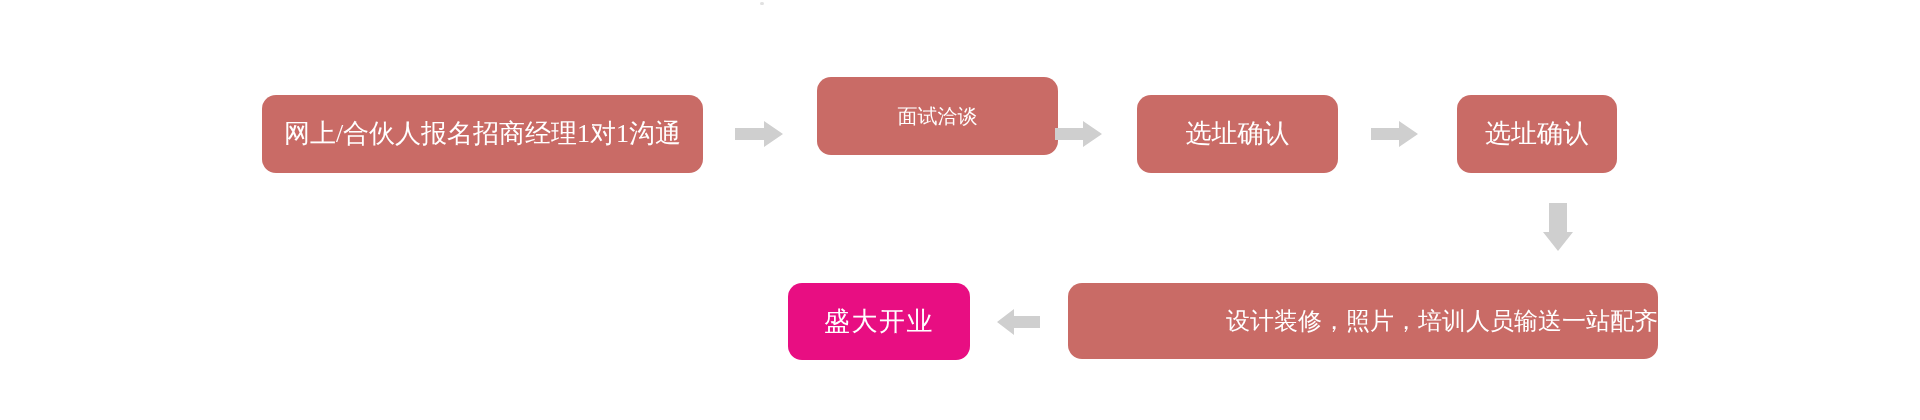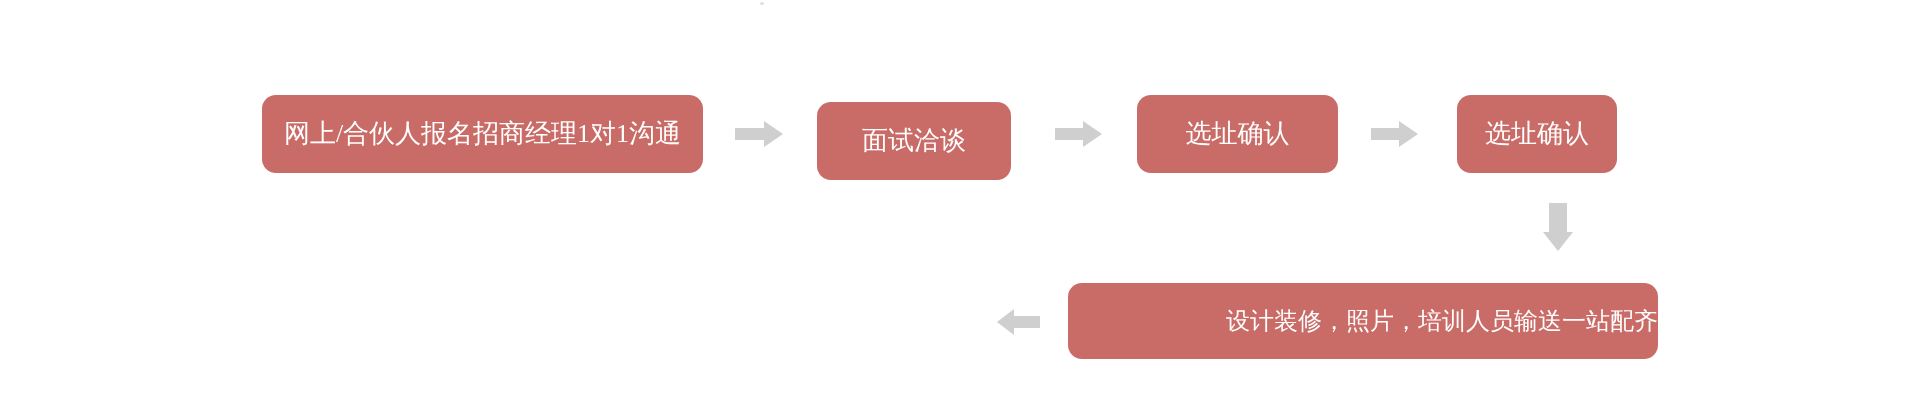--- a/index.html
+++ b/index.html
@@ -20,21 +20,21 @@
     border-radius: 14px;
     color: #ffffff;
     text-align: center;
     line-height: 1.2;
     white-space: nowrap;
   }
   .node.step { background: #c96b66; }
   .node.final { background: #e80e82; letter-spacing: 1.5px; }
 
   .n1 { left: 262px;  top: 95px;  width: 441px; height: 78px; font-size: 26px; }
-  .n2 { left: 817px;  top: 102px;  width: 194px; height: 78px; font-size: 26px; }
+  .n2 { left: 817px;  top: 77px;  width: 241px; height: 78px; font-size: 20px; }
   .n3 { left: 1137px; top: 95px;  width: 201px; height: 78px; font-size: 26px; }
   .n4 { left: 1457px; top: 95px;  width: 160px; height: 78px; font-size: 26px; }
   .n5 { left: 1068px; top: 283px; width: 590px; height: 76px; font-size: 24px; justify-content: flex-end; }
   .n6 { left: 788px;  top: 283px; width: 182px; height: 77px; font-size: 26px; }
 
   .arrow { position: absolute; display: block; }
   .arrow path { fill: #cfcfcf; }
   .aA { left: 735px;  top: 121px; }
   .aB { left: 1055px; top: 121px; }
   .aC { left: 1371px; top: 121px; }
@@ -90,14 +90,17 @@
   </svg>
 
   <div class="node step n5">
     <span>设计装修，照片，培训人员输送一站配齐</span>
   </div>
 
   <svg class="arrow aE" width="43" height="26" viewBox="0 0 43 26">
     <path d="M43 7 H17 V0 L0 13 L17 26 V19 H43 Z"></path>
   </svg>
 
+  <div class="node final n6">
+    <span>盛大开业</span>
+  </div>
 
 </div>
 
 </body></html>

